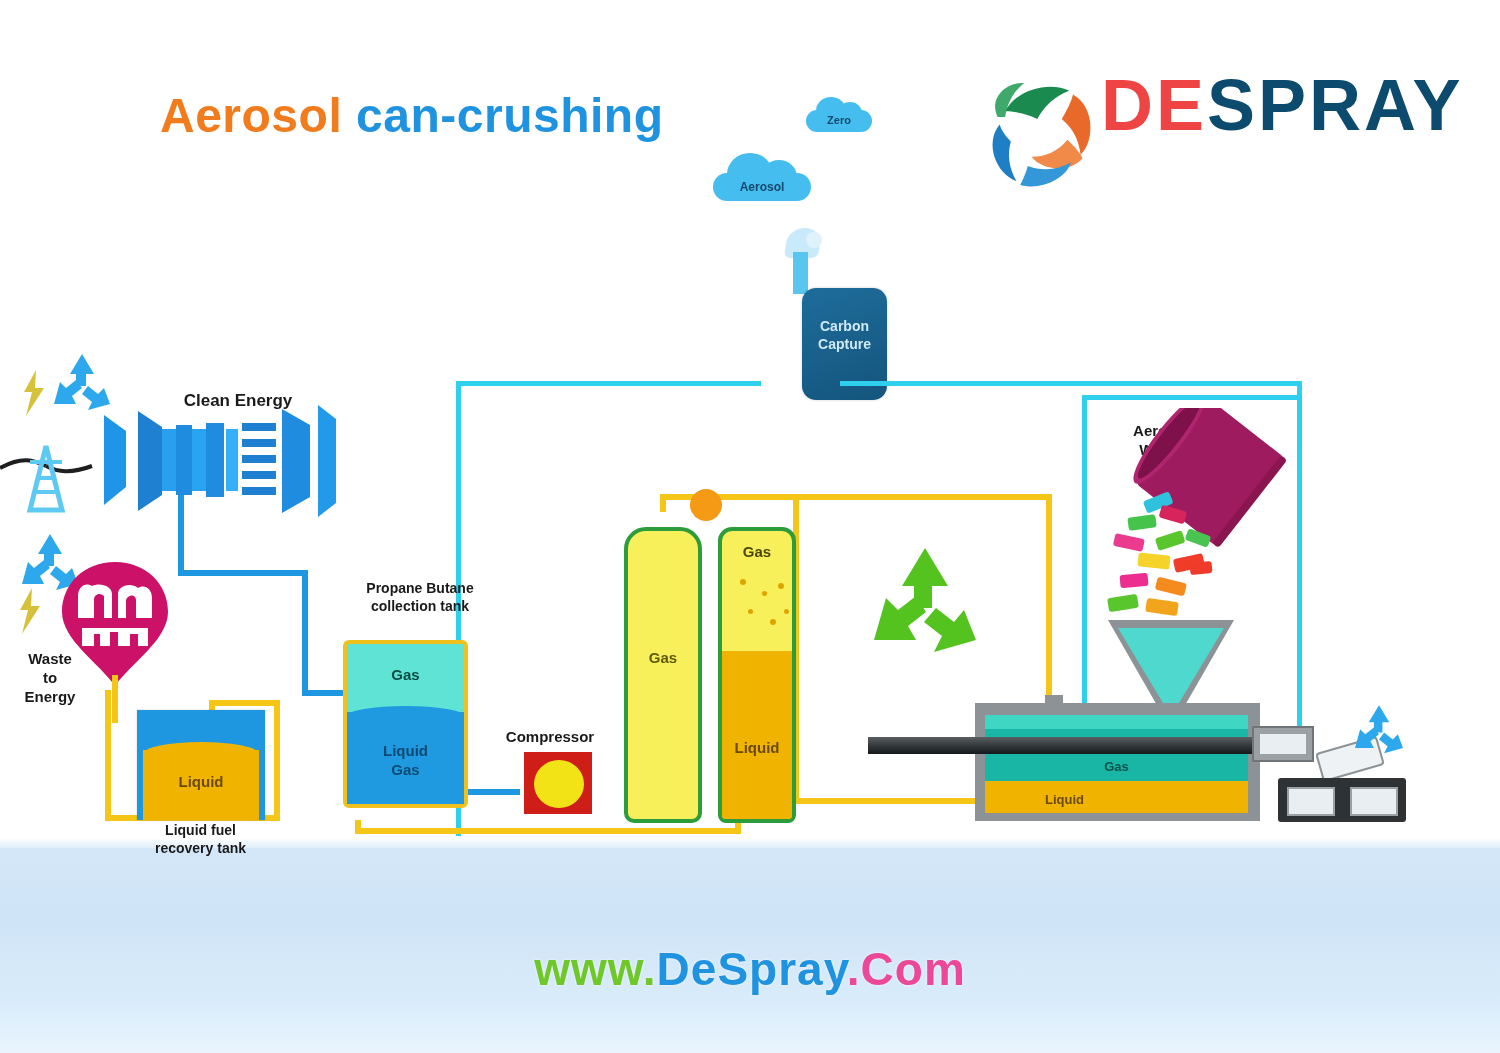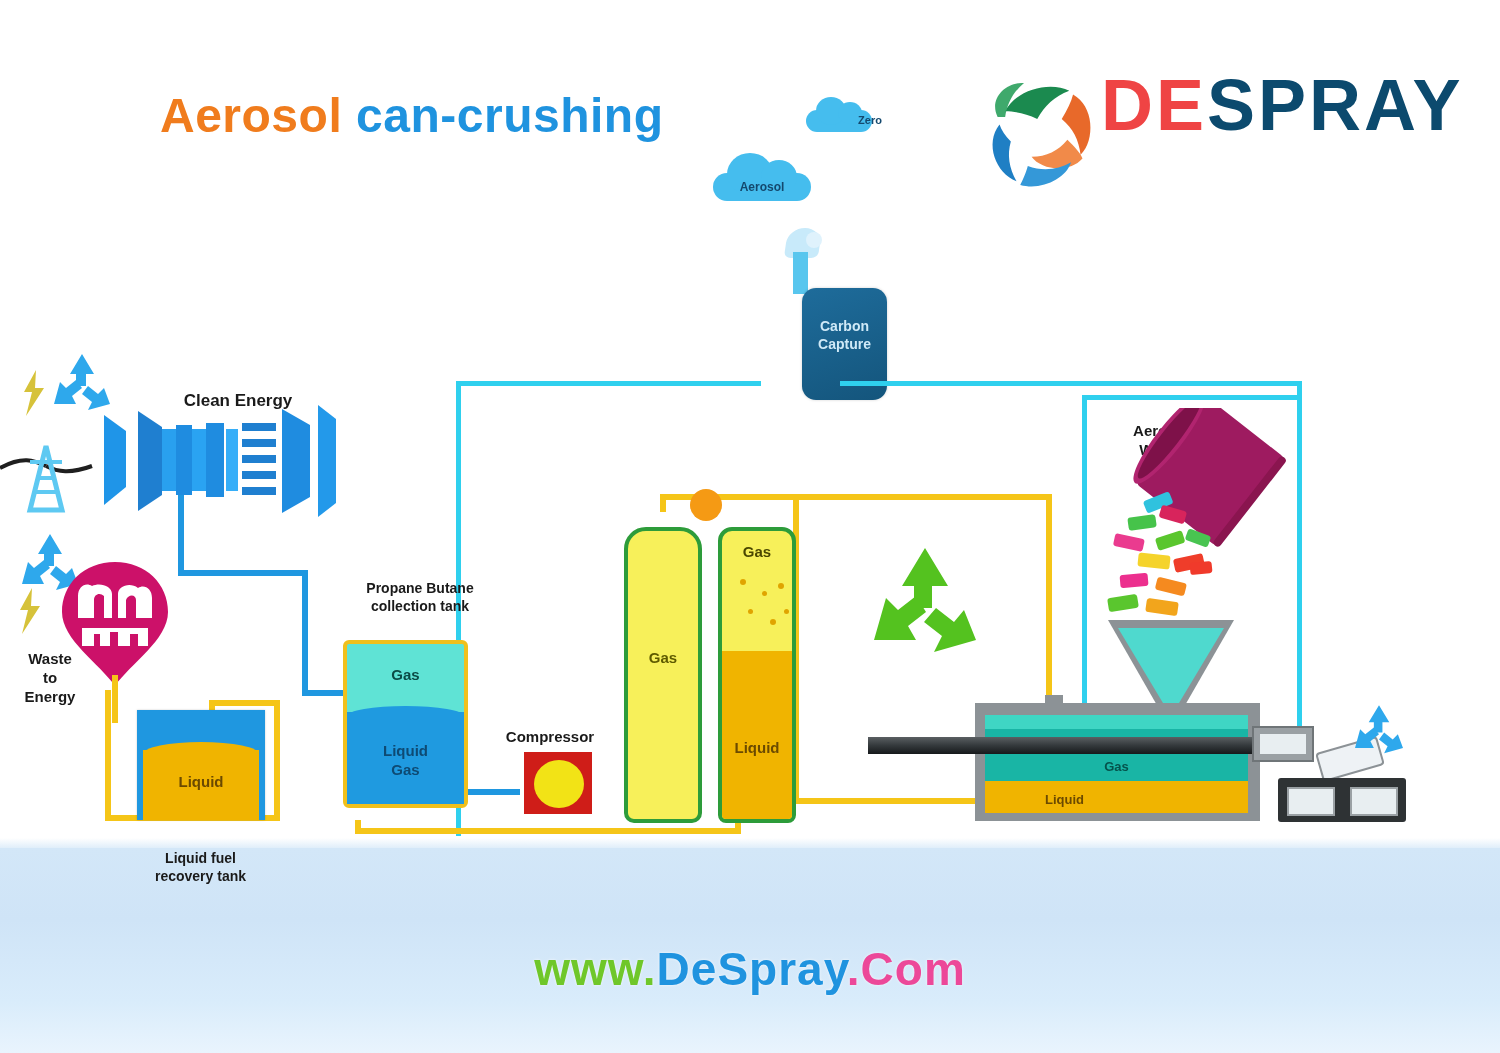--- a/index.html
+++ b/index.html
@@ -209,21 +209,21 @@
       <path d="M48 124 C70 130, 96 118, 102 100 C88 108, 72 110, 56 104 C54 112, 50 120, 48 124 Z" fill="#3498d8"></path>
     </svg>
     <div class="logo-text">
       <span class="logo-de">DE</span><span class="logo-spray">SPRAY</span>
     </div>
   </div>
 
   <div class="cloud" style="left:806px; top:110px; width:66px; height:22px;">
     <div style="position:absolute;left:10px;top:-13px;width:30px;height:28px;background:#45bdee;border-radius:50%;"></div>
     <div style="position:absolute;left:32px;top:-8px;width:24px;height:22px;background:#45bdee;border-radius:50%;"></div>
-    <div class="cloud-txt" style="top:4px;font-size:11px;padding-left:31px;">Zero</div>
+    <div class="cloud-txt" style="top:4px;font-size:11px;">Zero</div>
   </div>
 
   <div class="cloud" style="left:713px; top:173px; width:98px; height:28px;">
     <div style="position:absolute;left:14px;top:-20px;width:46px;height:42px;background:#45bdee;border-radius:50%;"></div>
     <div style="position:absolute;left:48px;top:-13px;width:36px;height:34px;background:#45bdee;border-radius:50%;"></div>
     <div class="cloud-txt" style="top:7px;font-size:12px;">Aerosol</div>
   </div>
 
   <div class="cc-plume"></div>
   <div class="cc-plume2"></div>
@@ -331,21 +331,21 @@
     <span>to</span><br>
     <span>Energy</span>
   </div>
   <div class="pipe pipe-ye" style="left:112px; top:675px; width:6px; height:48px;"></div>
 
   <div class="tank" style="left:137px; top:710px; width:128px; height:110px; background:#1f97e0; box-shadow:0 0 2px rgba(0,0,0,0.2);">
     <div style="position:absolute;left:6px;right:6px;bottom:0;height:70px;background:#f0b400;"></div>
     <div style="position:absolute;left:6px;right:6px;bottom:66px;height:12px;background:#f0b400;border-radius:50%/100% 100% 0 0;"></div>
     <div class="lbl-inside" style="left:0; width:100%; bottom:30px; color:#6b4a00;">Liquid</div>
   </div>
-  <div class="lbl" style="left:118px; top:822px; width:165px;margin-top:28px;">
+  <div class="lbl" style="left:118px; top:822px; width:165px;">
     <span>Liquid fuel</span><br>
     <span>recovery tank</span>
   </div>
 
   <div class="lbl" style="left:330px; top:580px; width:180px;">
     <span>Propane Butane</span><br>
     <span>collection tank</span>
   </div>
   <div class="tank" style="left:343px; top:640px; width:125px; height:168px; background:#5fe3d5; border:4px solid #f0c01c; border-radius:6px;">
     <div style="position:absolute;left:0;right:0;bottom:0;height:92px;background:#1f9ae0;"></div>

